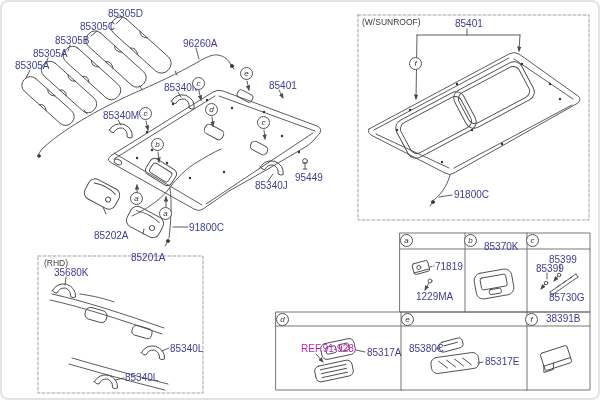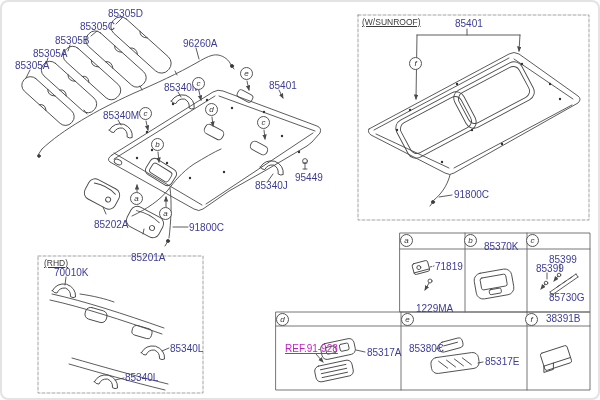--- a/index.html
+++ b/index.html
@@ -1,22 +1,22 @@
 <!DOCTYPE html>
 <html><head>
 <meta charset="utf-8">
 <style>
   html,body{margin:0;padding:0;background:#fff;}
   .page{position:relative;width:600px;height:400px;background:#fff;border:2px solid #e3e3e3;
         border-radius:8px;box-sizing:border-box;overflow:hidden;
         font-family:"Liberation Sans",sans-serif;}
   svg.art{position:absolute;left:0;top:0;}
   .plabel{position:absolute;font-size:10px;line-height:9px;color:#3c3c96;white-space:nowrap;}
-  .tlabel{position:absolute;font-size:8.5px;line-height:9px;color:#3a3a3a;white-space:nowrap;text-decoration:underline;}
-  .ref{color:#c21fc2;text-decoration:underline;}
+  .tlabel{position:absolute;font-size:8.5px;line-height:9px;color:#3a3a3a;white-space:nowrap;}
+  .ref{color:#c21fc2;margin-left:16px;}
   .callout{position:absolute;width:13px;height:13px;border:1px solid #555;border-radius:50%;
            background:#fff;color:#333;font-size:8px;line-height:12px;text-align:center;
            box-sizing:border-box;font-style:italic;}
 </style>
 </head>
 <body>
 
 <div class="page">
 
   <svg class="art" width="600" height="400" viewBox="0 0 600 400">
@@ -269,37 +269,37 @@
   <div class="plabel" style="left:78px;top:20px">85305C</div>
   <div class="plabel" style="left:53px;top:34px">85305B</div>
   <div class="plabel" style="left:31px;top:47px">85305A</div>
   <div class="plabel" style="left:13px;top:59px">85305A</div>
   <div class="plabel" style="left:181px;top:37px">96260A</div>
   <div class="plabel" style="left:162px;top:81px">85340M</div>
   <div class="plabel" style="left:101px;top:109px">85340M</div>
   <div class="plabel" style="left:267px;top:79px">85401</div>
   <div class="plabel" style="left:293px;top:171px">95449</div>
   <div class="plabel" style="left:253px;top:179px">85340J</div>
-  <div class="plabel" style="left:92px;top:218px">85202A</div>
+  <div class="plabel" style="left:92px;top:229px">85202A</div>
   <div class="plabel" style="left:129px;top:251px">85201A</div>
   <div class="plabel" style="left:187px;top:221px">91800C</div>
 
   <div class="tlabel" style="left:360px;top:16px">(W/SUNROOF)</div>
   <div class="plabel" style="left:453px;top:17px">85401</div>
   <div class="plabel" style="left:452px;top:188px">91800C</div>
 
   <div class="tlabel" style="left:42px;top:257px">(RHD)</div>
-  <div class="plabel" style="left:52px;top:266px">70010K</div>
+  <div class="plabel" style="left:52px;top:266px">35680K</div>
   <div class="plabel" style="left:168px;top:342px">85340L</div>
   <div class="plabel" style="left:123px;top:371px">85340L</div>
 
   <div class="plabel" style="left:482px;top:240px">85370K</div>
   <div class="plabel" style="left:544px;top:312px">38391B</div>
   <div class="plabel" style="left:433px;top:260px">71819</div>
-  <div class="plabel" style="left:414px;top:302px">1229MA</div>
+  <div class="plabel" style="left:414px;top:290px">1229MA</div>
   <div class="plabel" style="left:547px;top:253px">85399</div>
   <div class="plabel" style="left:534px;top:262px">85399</div>
   <div class="plabel" style="left:547px;top:291px">85730G</div>
   <div class="plabel ref" style="left:283px;top:342px">REF.91-928</div>
   <div class="plabel" style="left:365px;top:346px">85317A</div>
   <div class="plabel" style="left:407px;top:342px">85380C</div>
   <div class="plabel" style="left:483px;top:355px">85317E</div>
 
   <div class="callout" style="left:238px;top:65px">e</div>
   <div class="callout" style="left:190px;top:75px">c</div>

